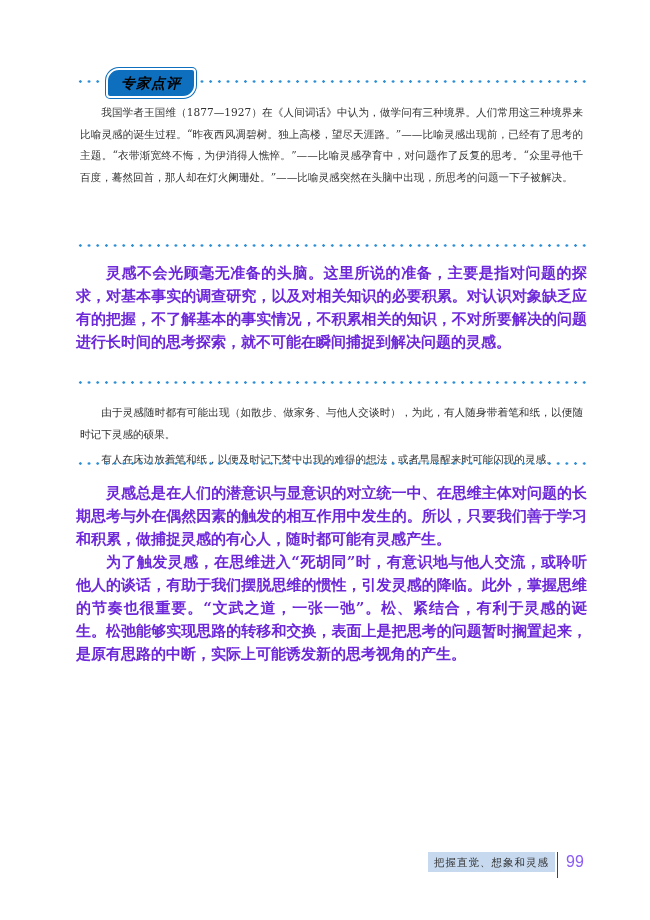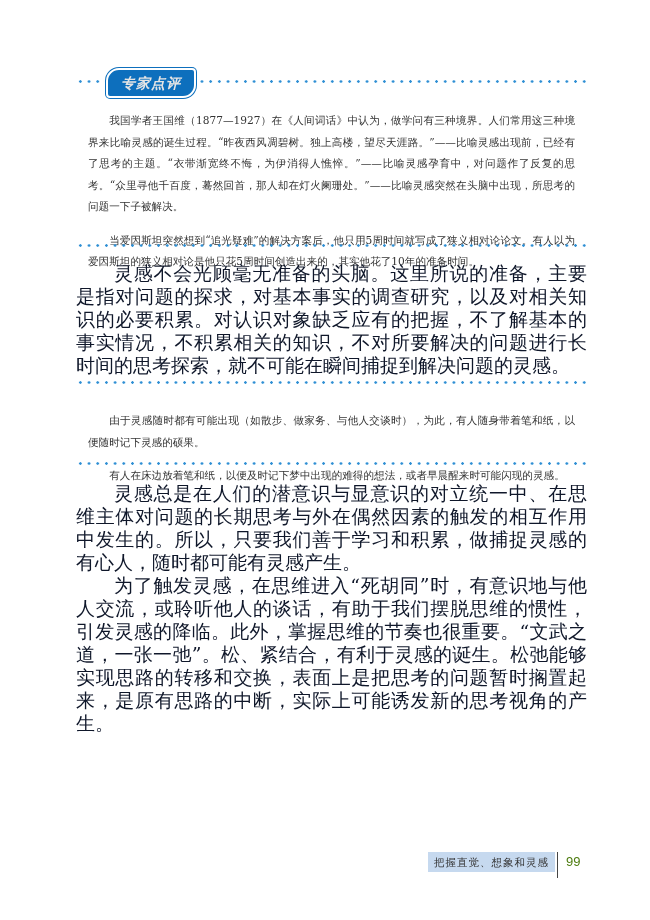--- a/index.html
+++ b/index.html
@@ -8,55 +8,54 @@
     .page { position: absolute; left: 76px; top: 0; width: 511px; }
 
     .section-header { position: absolute; left: 0; width: 511px; height: 26px; }
     .dots { position: absolute; left: 0; right: 0; top: 12px; height: 3px;
             background-image: radial-gradient(circle, #2f8fd4 1.1px, transparent 1.5px);
             background-size: 8.7px 3px; background-repeat: repeat-x; }
     .dots.end { top: 0; }
     .pill { position: absolute; left: 30px; top: 0; height: 26px; width: 86px;
             background: #0d6fbd; border-radius: 13px 4px 13px 4px;
             border: 2px solid #ffffff; box-shadow: 0 0 0 1px #0d6fbd;
-            color: #e5e5e5; font-family: "DejaVu Sans", sans-serif; font-style: italic;
+            color: #000000; font-family: "DejaVu Sans", sans-serif; font-style: italic;
             font-weight: bold; font-size: 14px; line-height: 26px; text-align: center;
             letter-spacing: 1px; }
 
     .box-text { position: absolute; left: 0; width: 511px; font-size: 10.6px;
                 line-height: 21.5px; color: #333; text-align: justify;
                 font-family: "DejaVu Serif", serif; }
-    .box-text p { margin: 12px; text-indent: 2em; }
+    .box-text p { margin: 4px; text-indent: 2em; }
 
-    .body-text { position: absolute; left: 0; width: 511px; font-size: 19px;
-                 line-height: 23px; color: #0f172a; text-align: justify;
-                 font-family: "DejaVu Serif", serif; }
+    .body-text { position: absolute; left: 0; width: 511px; font-size: 15px;
+                 line-height: 23px; color: #6d28d9; text-align: justify;
+                 font-family: "DejaVu Serif", serif; font-weight: bold; }
     .body-text p { margin: 0; text-indent: 2em; }
 
     .footer { position: absolute; top: 852px; left: 428px; height: 20px; }
     .footer-label { position: absolute; left: 0; top: 0; width: 127px; height: 20px;
                     background: #c6d9ef; font-family: "DejaVu Sans", sans-serif;
                     font-size: 10.5px; line-height: 20px; text-align: center;
                     color: #333; letter-spacing: 1px; }
     .footer-sep { position: absolute; left: 129px; top: 0; width: 1px; height: 26px; background: #444; }
     .footer-num { position: absolute; left: 138px; top: 0; font-family: "Liberation Sans", sans-serif;
-                  font-size: 13px; line-height: 20px; color: #4d7c0f; }
+                  font-size: 16px; line-height: 20px; color: #8b5cf6; }
   </style>
 </head>
 <body>
 
 <div class="page">
 
   <div class="section-header" style="top:68px;">
     <div class="dots"></div>
     <div class="pill">专家点评</div>
   </div>
   <div class="box-text" style="top:98px;">
     <p>我国学者王国维（1877—1927）在《人间词话》中认为，做学问有三种境界。人们常用这三种境界来比喻灵感的诞生过程。“昨夜西风凋碧树。独上高楼，望尽天涯路。”——比喻灵感出现前，已经有了思考的主题。“衣带渐宽终不悔，为伊消得人憔悴。”——比喻灵感孕育中，对问题作了反复的思考。“众里寻他千百度，蓦然回首，那人却在灯火阑珊处。”——比喻灵感突然在头脑中出现，所思考的问题一下子被解决。</p>
-    <p>当爱因斯坦突然想到“追光疑难”的解决方案后，他只用5周时间就写成了狭义相对论论文。有人以为爱因斯坦的狭义相对论是他只花5周时间创造出来的，其实他花了10年的准备时间。</p>
   </div>
   <div class="section-header" style="top:244px; height:4px;">
     <div class="dots end"></div>
   </div>
 
   <div class="body-text" style="top:262px;">
     <p>灵感不会光顾毫无准备的头脑。这里所说的准备，主要是指对问题的探求，对基本事实的调查研究，以及对相关知识的必要积累。对认识对象缺乏应有的把握，不了解基本的事实情况，不积累相关的知识，不对所要解决的问题进行长时间的思考探索，就不可能在瞬间捕捉到解决问题的灵感。</p>
   </div>
 
   <div class="section-header" style="top:369px;">

